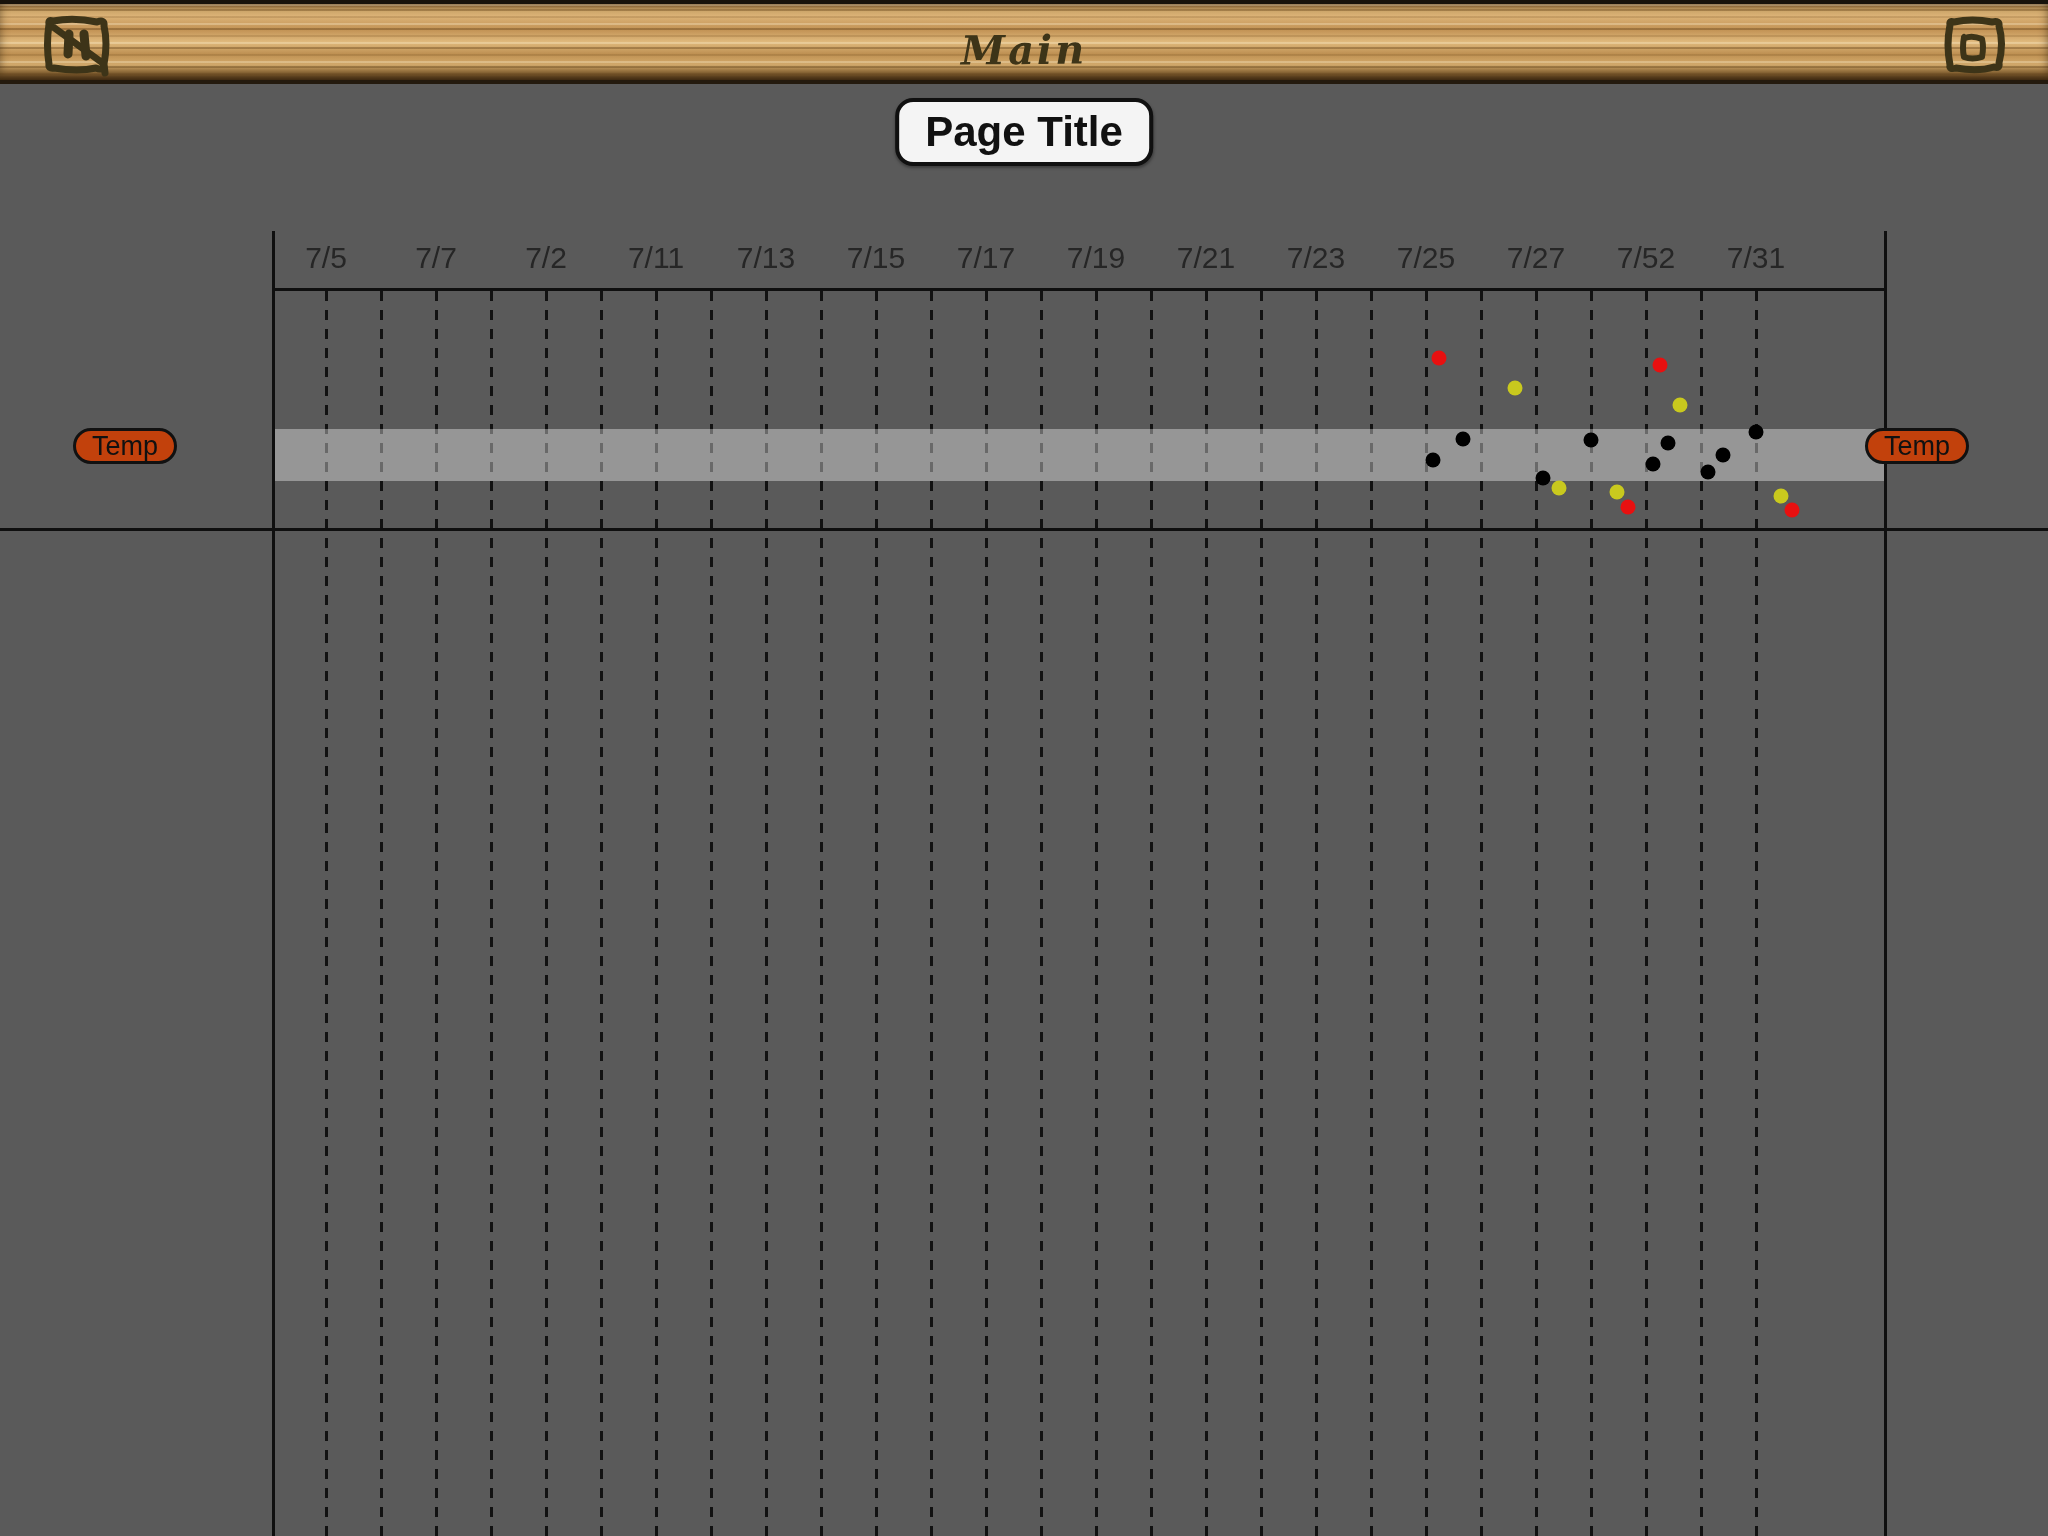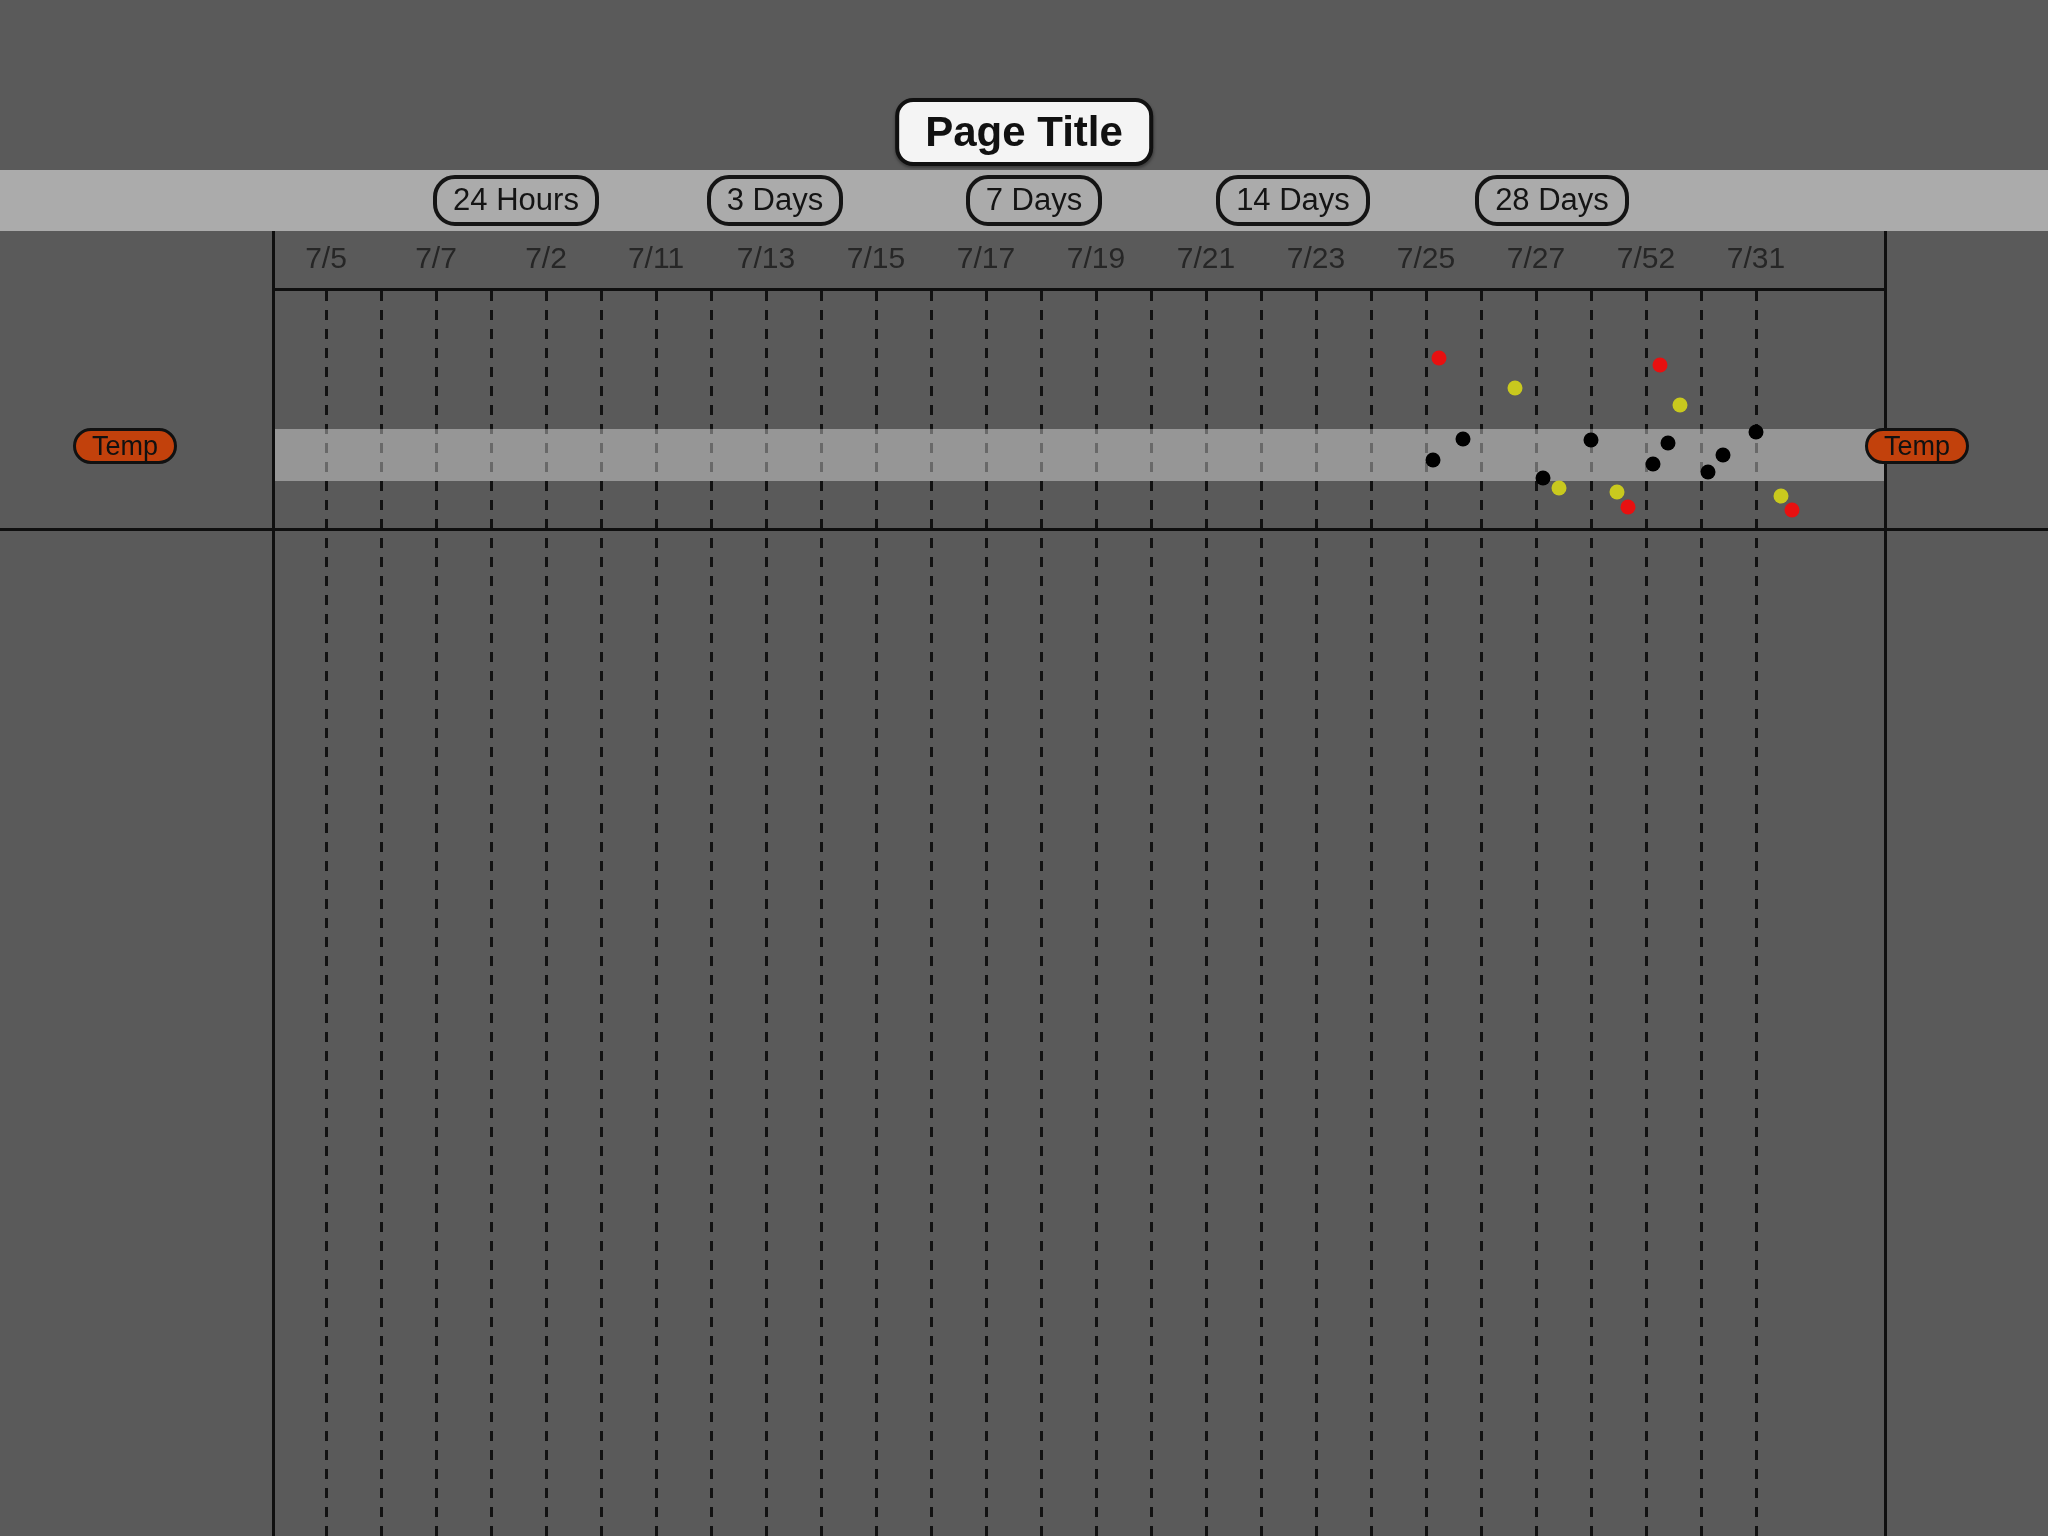--- a/index.html
+++ b/index.html
@@ -94,42 +94,41 @@
     font-size:27px;color:#111;padding:0 14px;
   }
   #temp-left{left:73px;}
   #temp-right{left:1865px;}
 </style>
 </head>
 <body>
 
 <div id="app">
 
+  <div id="woodbar">
+    <svg id="icon-left" class="wood-icon" width="76" height="64" viewBox="0 0 76 64">
+      <path d="M9 11 Q6 32 9 51 Q8 56 14 55 Q38 59 56 55 Q63 58 64 51 L65 60
+               M64 51 Q68 30 64 13 Q65 6 57 9 Q34 4 13 8 Q8 6 9 11 Z" fill="none" stroke="#3d3418" stroke-width="7" stroke-linecap="round" stroke-linejoin="round"></path>
+      <path d="M29 21 L28 41" fill="none" stroke="#3d3418" stroke-width="9" stroke-linecap="round"></path>
+      <path d="M44 21 L46 43" fill="none" stroke="#3d3418" stroke-width="9" stroke-linecap="round"></path>
+    </svg>
+
+    <div class="wood-title">Main</div>
+
+    <svg id="icon-right" class="wood-icon" width="70" height="64" viewBox="0 0 70 64">
+      <path d="M12 12 Q8 32 12 52 Q11 57 18 55 Q40 59 56 54 Q62 56 61 50
+               Q66 30 61 13 Q62 7 54 9 Q34 5 16 9 Q11 7 12 12 Z" fill="none" stroke="#3d3418" stroke-width="7" stroke-linecap="round" stroke-linejoin="round"></path>
+      <path d="M26 24 Q24 35 26 44 Q34 47 44 44 Q46 34 44 26 Q34 22 27 25 Z" fill="none" stroke="#3d3418" stroke-width="6" stroke-linecap="round" stroke-linejoin="round"></path>
+    </svg>
+  </div>
 
   <div id="pagetitle-row">
     <div id="pagetitle-pill">Page Title</div>
   </div>
 
-  <div id="range-bar">
-      <div class="range-slot">
-        <button class="range-btn">24 Hours</button>
-      </div>
-      <div class="range-slot">
-        <button class="range-btn">3 Days</button>
-      </div>
-      <div class="range-slot">
-        <button class="range-btn">7 Days</button>
-      </div>
-      <div class="range-slot">
-        <button class="range-btn">14 Days</button>
-      </div>
-      <div class="range-slot">
-        <button class="range-btn">28 Days</button>
-      </div>
-    </div>
 
   <div id="chart">
     <div id="axis-labels">
         <span class="axis-label" style="left: 51px;">7/5</span>
         <span class="axis-label" style="left: 161px;">7/7</span>
         <span class="axis-label" style="left: 271px;">7/2</span>
         <span class="axis-label" style="left: 381px;">7/11</span>
         <span class="axis-label" style="left: 491px;">7/13</span>
         <span class="axis-label" style="left: 601px;">7/15</span>
         <span class="axis-label" style="left: 711px;">7/17</span>

